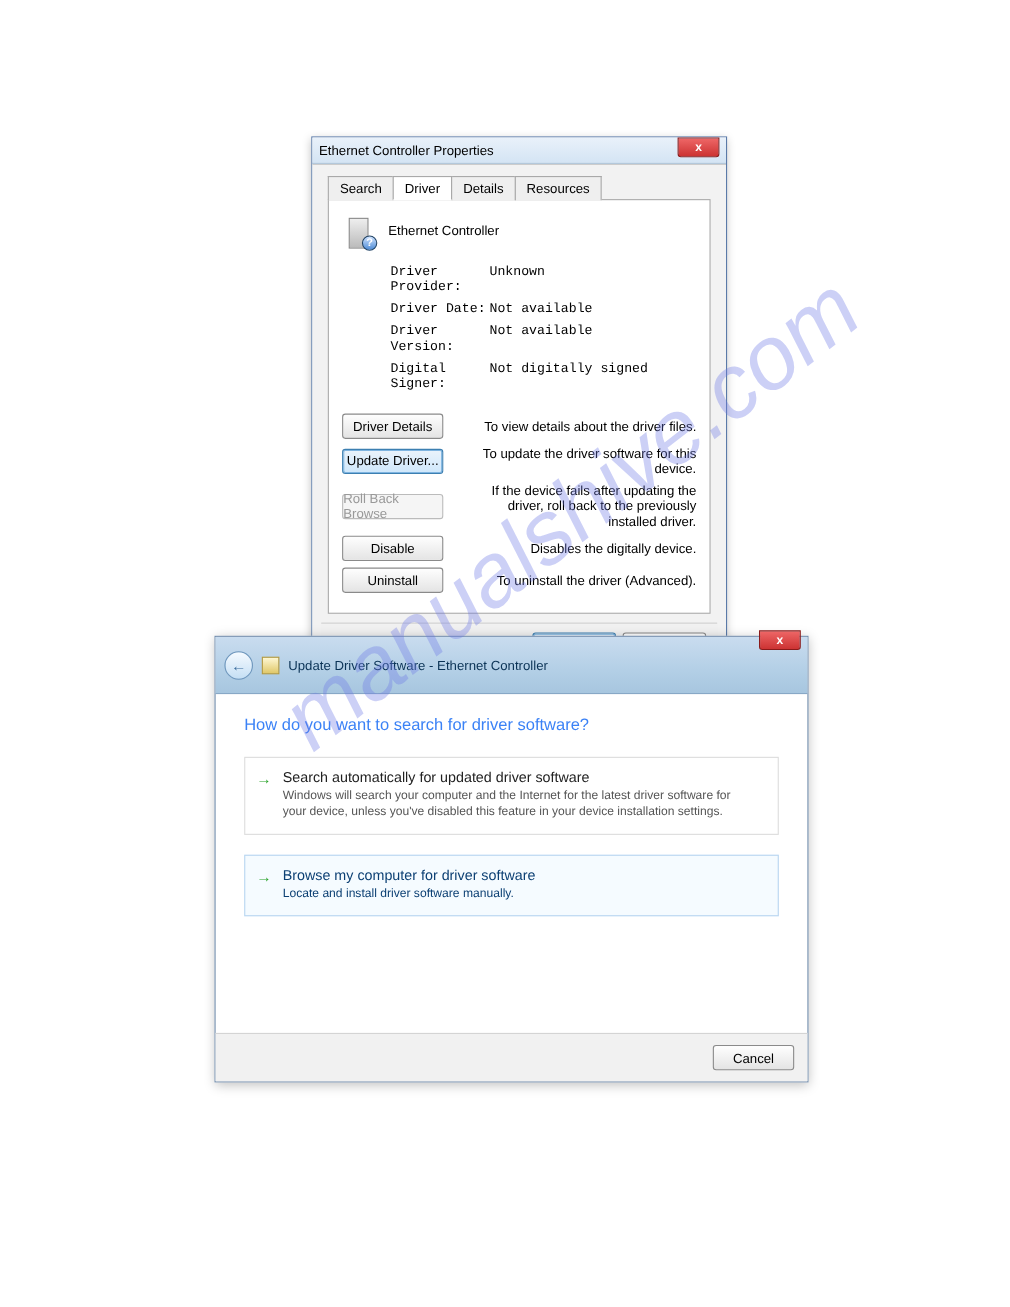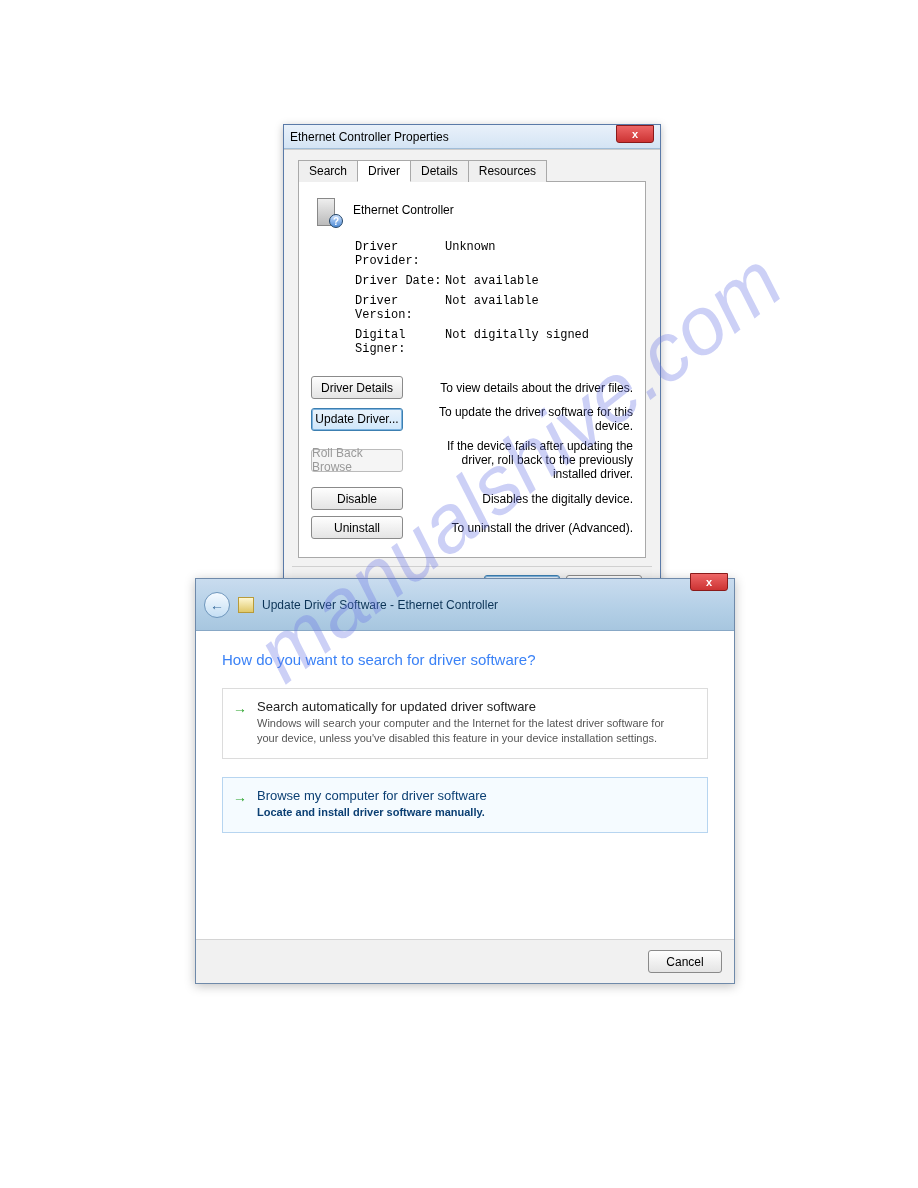--- a/index.html
+++ b/index.html
@@ -131,21 +131,21 @@
     position:relative;
   }
   .option-btn.hover { border-color:#b7d5f0; background:#f5fbff;}
   .option-btn .arrow{
     position:absolute; left:10px; top:12px;
     width:14px;height:14px;color:#29a329;font-size:14px;line-height:14px;font-weight:bold;
   }
   .option-title{ font-size:13px; color:#0b3f73; margin-bottom:2px;}
   .option-btn:not(.hover) .option-title{ color:#222;}
   .option-sub{ font-size:11px; color:#555; line-height:1.35; max-width:420px;}
-  .option-btn.hover .option-sub{ color:#0b3f73;font-weight:bold;}
+  .option-btn.hover .option-sub{ color:#0b3f73;}
   .win2-footer{
     position:absolute; bottom:0; left:0; right:0;
     height:44px; background:#f1f1f1; border-top:1px solid #d4d4d4;
     display:flex;justify-content:flex-end;align-items:center;padding:0 12px;
   }
 </style>
 </head>
 <body>
 
 <div class="watermark">manualshive.com</div>

